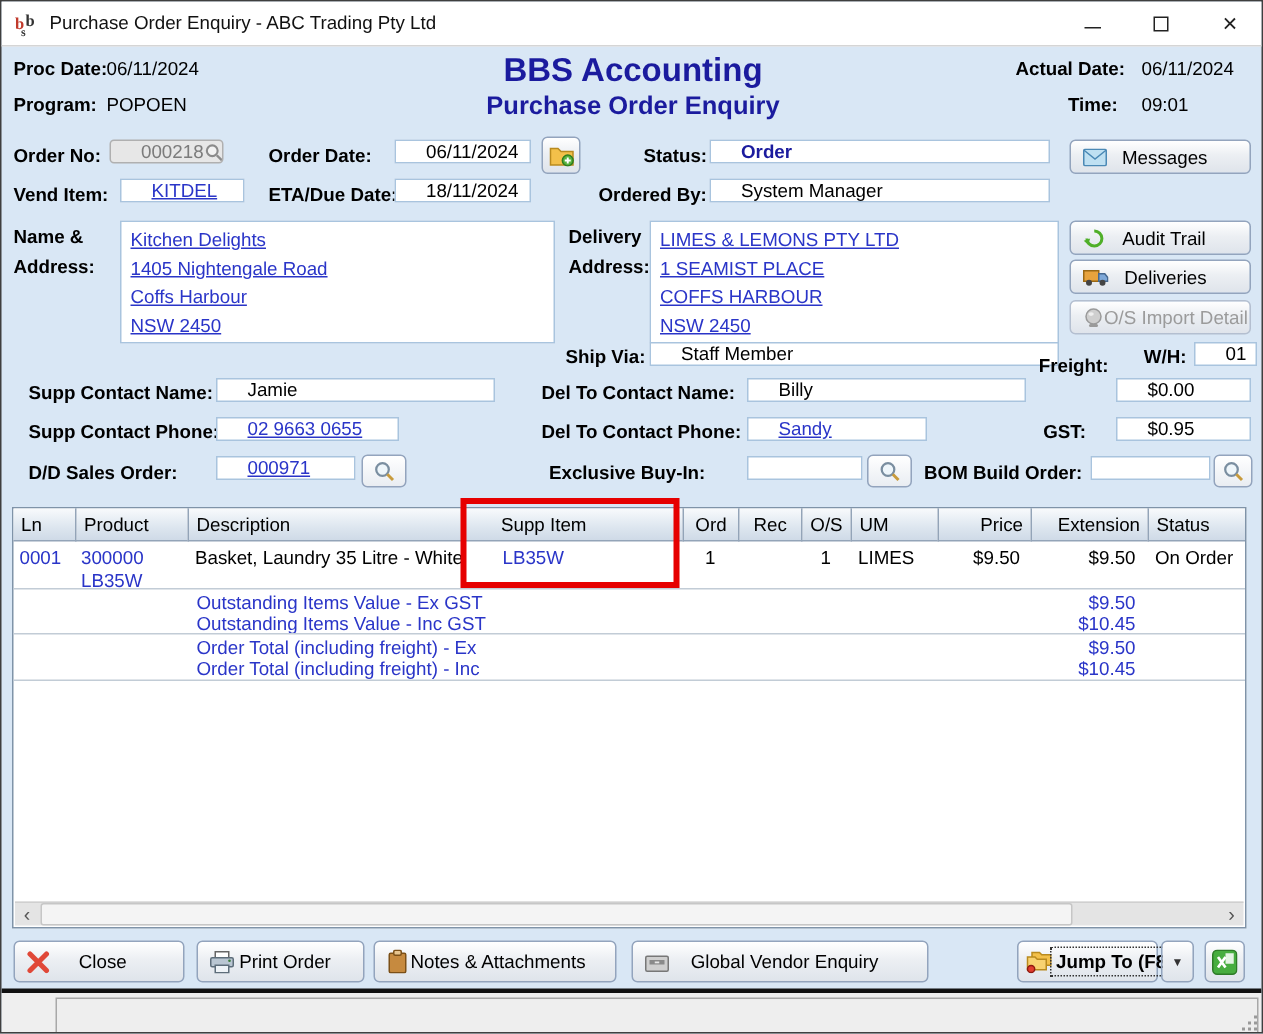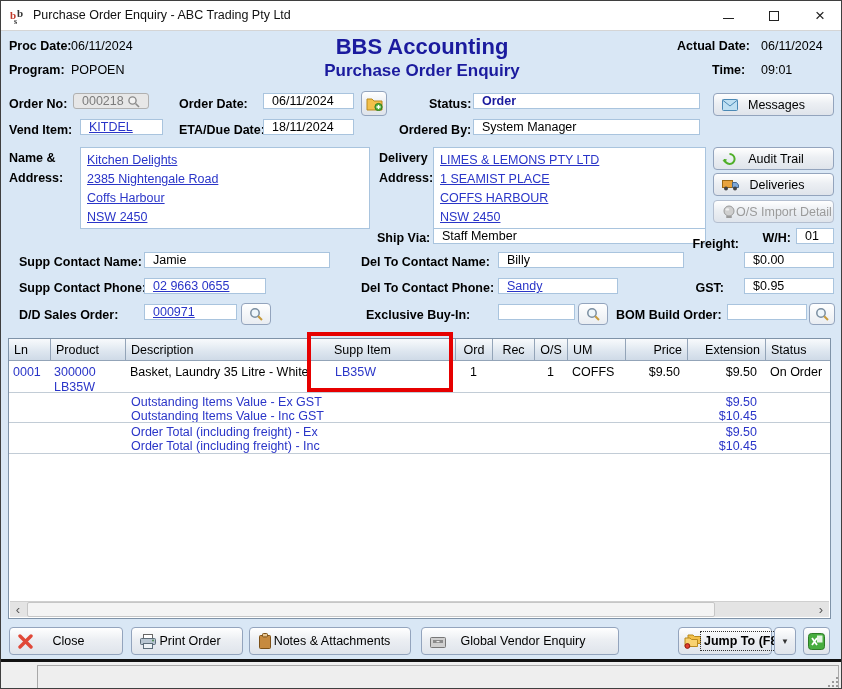--- a/index.html
+++ b/index.html
@@ -9,21 +9,21 @@
     position:relative; width:842px; height:689px; background:#d9e7f5;
     border:1px solid #3f3f3f; overflow:hidden; font-size:12.5px; color:#000;
   }
   .abs { position:absolute; }
   
   #titlebar { position:absolute; left:0; top:0; width:100%; height:30px; background:#fff; border-bottom:1px solid #d5d5d5; }
   #titlebar .title { position:absolute; left:32px; top:7px; font-size:12.5px; color:#111; }
   .winctl { position:absolute; top:0; width:40px; height:29px; display:flex; align-items:center; justify-content:center; color:#222; cursor:pointer; }
   
   .lbl { position:absolute; font-weight:bold; white-space:nowrap; }
-  .fld { position:absolute; height:16px; background:#fff; border:1px solid #a9c4de; display:flex; align-items:center; padding:0 8px; white-space:nowrap; overflow:hidden; }
+  .fld { position:absolute; height:16px; background:#fff; border:1px solid #a9c4de; display:flex; align-items:center; padding:0 20px; white-space:nowrap; overflow:hidden; }
   .fld.dis { background:#e7e7e7; border:1px solid #b0b0b0; border-radius:3px; color:#7c7c7c; }
   .link { color:#2a35c8; text-decoration:underline; }
   .navybold { color:#1b1b9e; font-weight:bold; }
   .addrbox { position:absolute; background:#fff; border:1px solid #a9c4de; padding:3px 6px; line-height:19px; }
   .addrbox div { white-space:nowrap; }
   
   .btn { position:absolute; background:linear-gradient(#ffffff,#eceff3 45%,#dfe4eb); border:1px solid #93a4bd; border-radius:4px; display:flex; align-items:center; cursor:pointer; }
   .btn .ic { margin-left:8px; display:flex; align-items:center; }
   .btn .bl { flex:1; text-align:center; padding-right:18px; white-space:nowrap; }
   .btn.dis { color:#9b9b9b; border-color:#b4bfd0; cursor:default; }
@@ -124,21 +124,21 @@
     </div>
   <span class="lbl" style="left:398px;top:122px;">Ordered By:</span>
   <div class="fld" style="left:472px;top:118px;width:227px;">
       <span>System Manager</span>
     </div>
 
   <span class="lbl" style="left:8px;top:150px;">Name &amp;</span>
   <span class="lbl" style="left:8px;top:170px;">Address:</span>
   <div class="addrbox" style="left:79px;top:146px;width:290px;height:82px;">
     <div><span class="link">Kitchen Delights</span></div>
-    <div><span class="link">2385 Nightengale Road</span></div>
+    <div><span class="link">1405 Nightengale Road</span></div>
     <div><span class="link">Coffs Harbour</span></div>
     <div><span class="link">NSW 2450</span></div>
   </div>
 
   <span class="lbl" style="left:378px;top:150px;">Delivery</span>
   <span class="lbl" style="left:378px;top:170px;">Address:</span>
   <div class="addrbox" style="left:432px;top:146px;width:273px;height:82px;">
     <div><span class="link">LIMES &amp; LEMONS PTY LTD</span></div>
     <div><span class="link">1 SEAMIST PLACE</span></div>
     <div><span class="link">COFFS HARBOUR</span></div>
@@ -267,21 +267,21 @@
 
     <div>
       <span class="cell" style="left:4px;top:26px;color:#2a35c8;">0001</span>
       <span class="cell" style="left:45px;top:26px;color:#2a35c8;">300000</span>
       <span class="cell" style="left:45px;top:41px;color:#2a35c8;">LB35W</span>
       <span class="cell" style="left:121px;top:26px;">Basket, Laundry 35 Litre - White</span>
       <span class="cell" style="left:326px;top:26px;color:#2a35c8;">LB35W</span>
       <span class="cell ctr" style="left:446px;top:26px;width:37px;">1</span>
       <span class="cell ctr" style="left:483px;top:26px;width:42px;"></span>
       <span class="cell ctr" style="left:525px;top:26px;width:33px;">1</span>
-      <span class="cell" style="left:563px;top:26px;">COFFS</span>
+      <span class="cell" style="left:563px;top:26px;">LIMES</span>
       <span class="cell rightal" style="left:600px;top:26px;width:71px;">$9.50</span>
       <span class="cell rightal" style="left:672px;top:26px;width:76px;">$9.50</span>
       <span class="cell" style="left:761px;top:26px;">On Order</span>
     </div>
 
     <div class="totline" style="top:53px;"></div>
     <span class="tot" style="left:122px;top:56px;">Outstanding Items Value - Ex GST</span>
     <span class="tot rightal" style="left:600px;top:56px;width:148px;">$9.50</span>
     <span class="tot" style="left:122px;top:70px;">Outstanding Items Value - Inc GST</span>
     <span class="tot rightal" style="left:600px;top:70px;width:148px;">$10.45</span>

